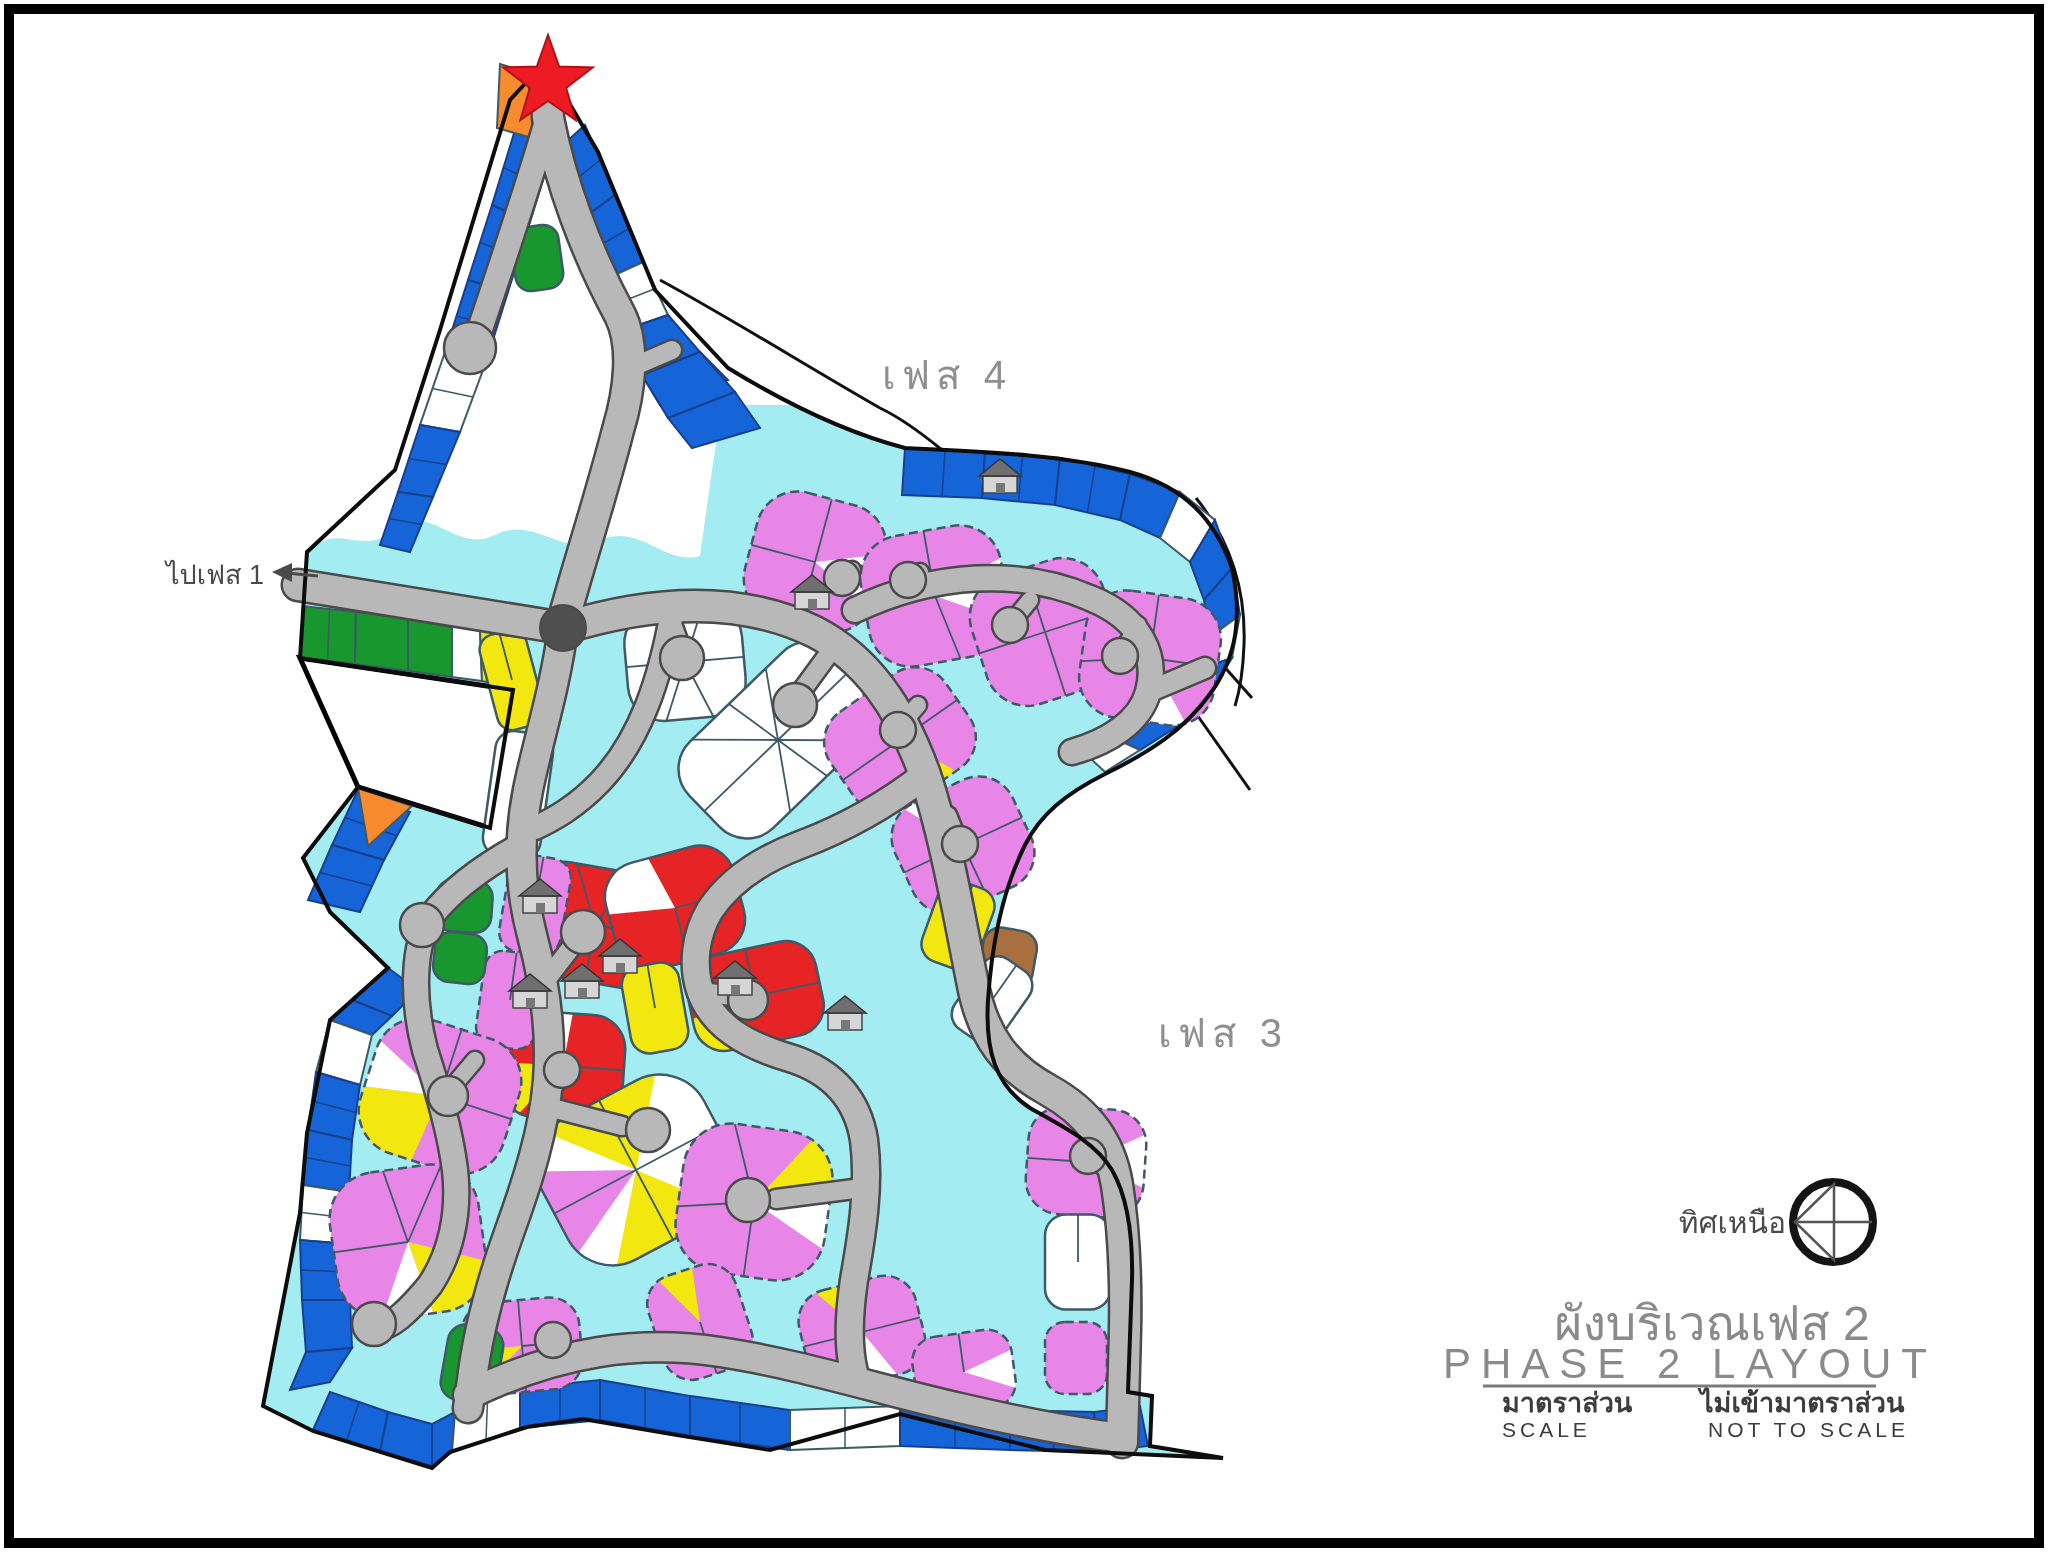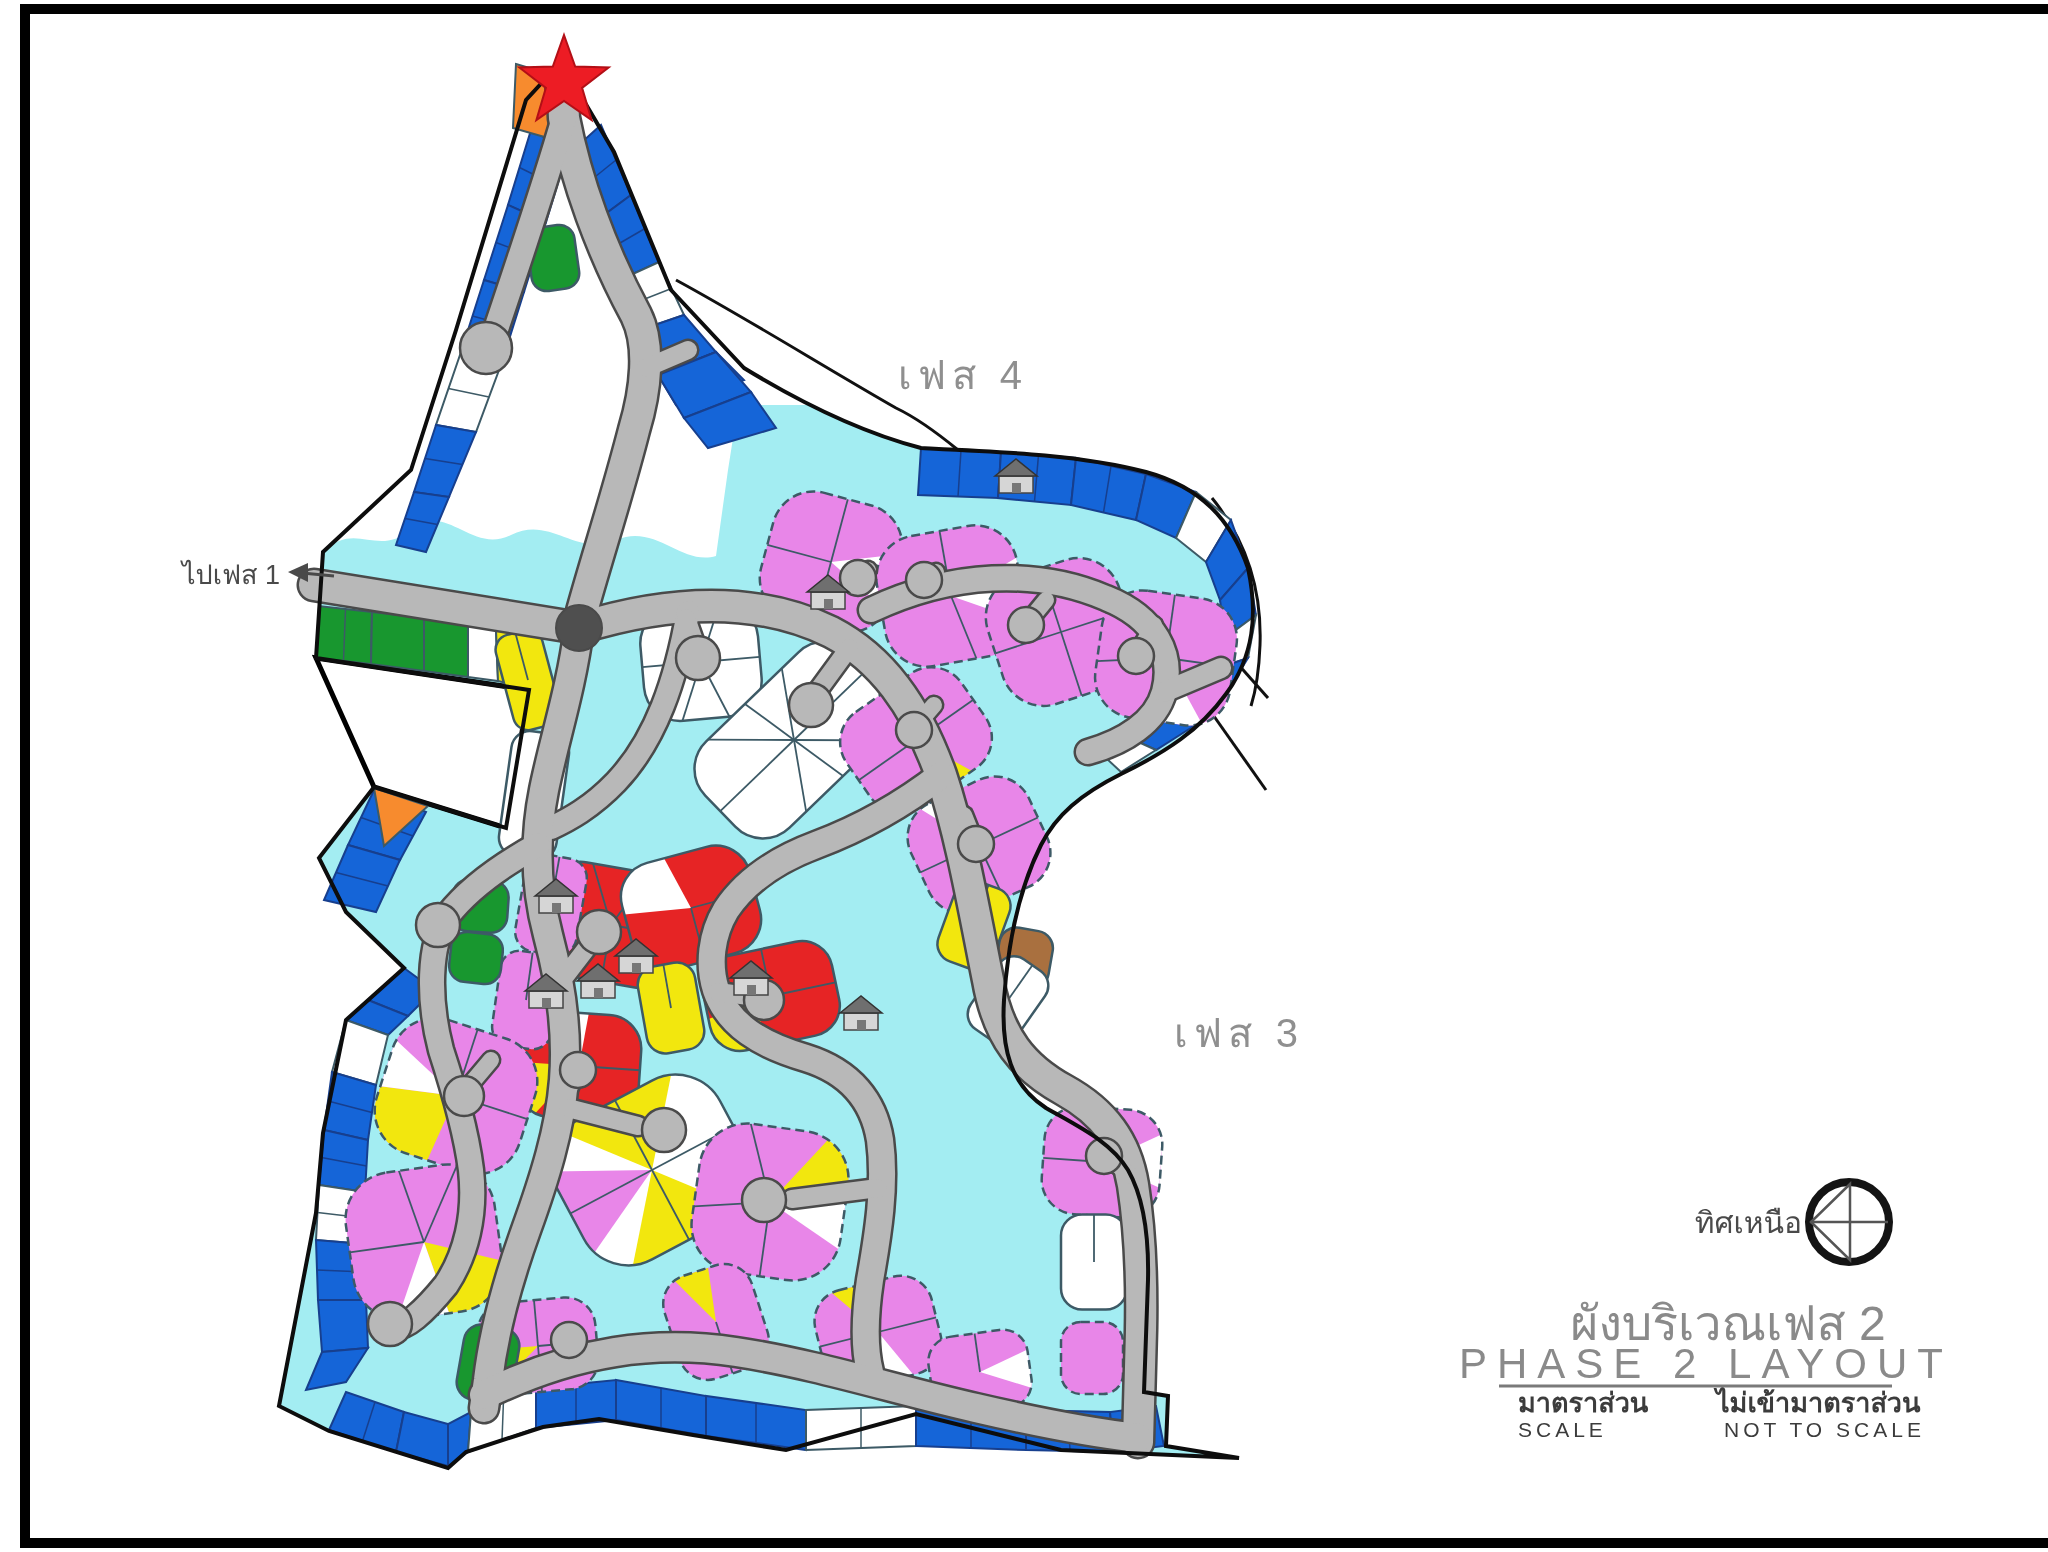--- a/index.html
+++ b/index.html
@@ -1,17 +1,17 @@
 <!DOCTYPE html>
 <html style="--lot_blue: #1565d8; --lot_blue_line: #173f8e; --lot_green: #18972f; --lot_yellow: #f2e70e; --lot_violet: #e886e8; --lot_red: #e62425; --lot_orange: #f78b2e; --lot_brown: #a9703f; --lot_white: #ffffff; --area_cyan: #a3edf2; --road_gray: #b8b8b8; --road_edge: #4a4a4a; --roundabout_gray: #4f4f4f; --boundary_black: #0d0d0d; --lot_line: #3d5a66; --star_red: #ed1c24; --label_gray: #8f8f8f; --text_dark: #3c3c3c;"><head>
 <meta charset="utf-8">
 <style>
   html,body{margin:0;padding:0;background:#ffffff;}
   body{width:2048px;height:1552px;position:relative;font-family:"Liberation Sans",sans-serif;}
-  #stage{position:absolute;inset:0;padding-left:16px;}
+  #stage{position:absolute;inset:0;}
   svg{display:block;}
   .t-phase{font-size:40px;fill:var(--label_gray);letter-spacing:6px;}
   .t-small{font-size:27px;fill:#4a4a4a;}
   .t-north{font-size:30px;fill:#4a4a4a;}
   .t-title-thai{font-size:48px;fill:#8a8a8a;}
   .t-title-en{font-size:42px;fill:#8a8a8a;letter-spacing:10px;}
   .t-scale-h{font-size:27px;fill:var(--text_dark);font-weight:bold;}
   .t-scale-s{font-size:21px;fill:var(--text_dark);letter-spacing:4px;}
 </style>
 </head>

